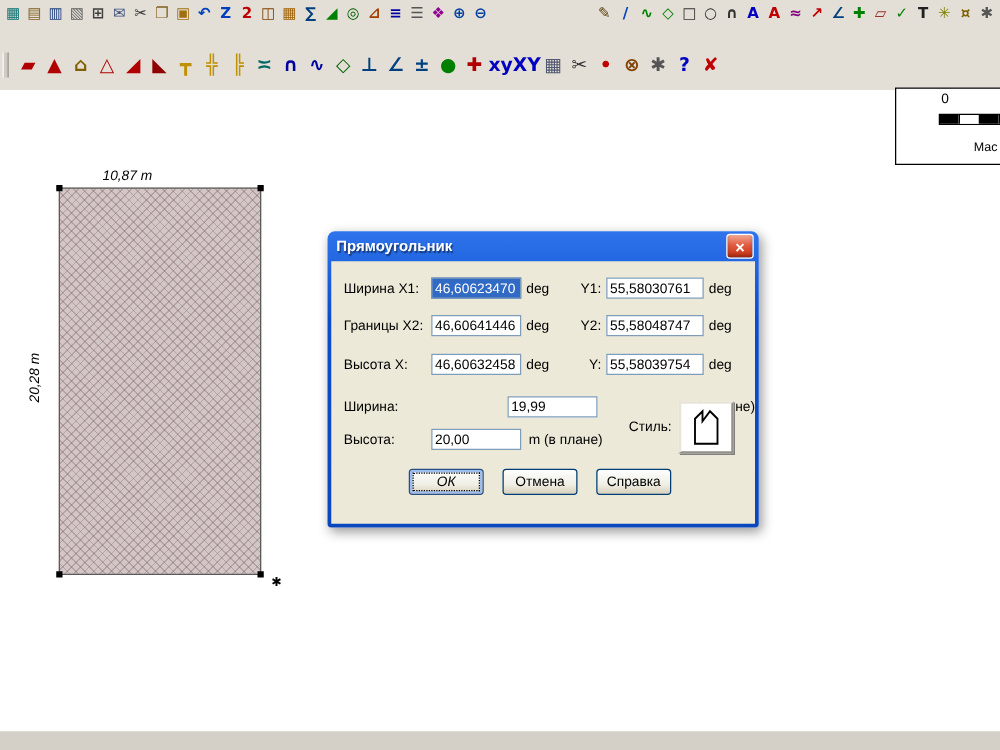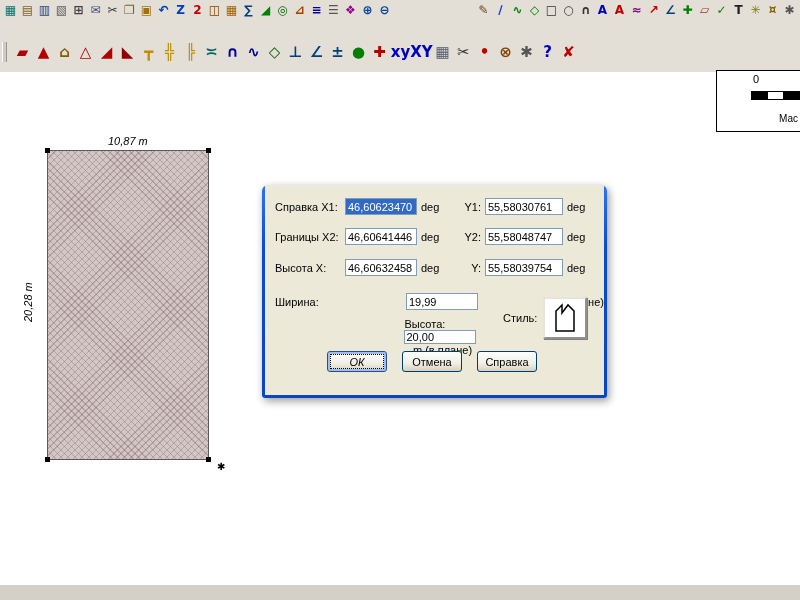--- a/index.html
+++ b/index.html
@@ -29,21 +29,21 @@
   .map-shape{position:absolute;left:47px;top:150px;width:160px;height:308px;
        background-color:#d3c6c6;
        background-image:
          repeating-linear-gradient(45deg, rgba(110,80,80,.30) 0 1px, transparent 1px 5px),
          repeating-linear-gradient(-45deg, rgba(110,80,80,.30) 0 1px, transparent 1px 5px);
        border:1px solid #5a5a5a;cursor:move;}
   .handle{position:absolute;width:5px;height:5px;background:#000;}
   .h-tl{left:-3px;top:-3px}.h-tr{right:-3px;top:-3px}
   .h-bl{left:-3px;bottom:-3px}.h-br{right:-3px;bottom:-3px}
 
-  .dim-w{position:absolute;left:108px;top:135px;font-style:italic;font-size:11px;}
+  .dim-w{position:absolute;left:82px;top:135px;font-style:italic;font-size:11px;}
   .dim-h{position:absolute;left:22px;top:322px;font-style:italic;font-size:11px;
          transform:rotate(-90deg);transform-origin:left top;white-space:nowrap;}
   .pt-marker{position:absolute;left:217px;top:461px;font-size:10px;
              font-family:"DejaVu Sans",sans-serif;}
 
   
   .scale-widget{position:absolute;left:716px;top:70px;width:100px;height:60px;
                 background:#fff;border:1px solid #000;}
   .scale-zero{position:absolute;left:36px;top:2px;font-size:11px;}
   .scale-bar{position:absolute;left:34px;top:20px;display:flex;border:1px solid #000;height:7px;}
@@ -63,21 +63,21 @@
              background:linear-gradient(180deg,#f2a avoid,#d44);cursor:pointer;
              display:flex;align-items:center;justify-content:center;color:#fff;
              font-weight:bold;font-size:13px;
              background:linear-gradient(180deg,#f0a894,#e25b41 45%,#c43011);
              box-shadow:inset 0 -2px 3px rgba(0,0,0,.25);}
   .dialog-body{background:#ece9d8;height:198px;position:relative;padding-top:12px;
                box-sizing:content-box;}
 
   .coord-row,.size-row{display:flex;align-items:center;padding-left:10px;height:19px;}
   .coord-row{margin-bottom:0;}
-  .row2{margin-top:11px;} .row3{margin-top:12px;} .row4{margin-top:15px;justify-content:space-between;} .row5{margin-top:7px;flex-direction:column;}
+  .row2{margin-top:11px;} .row3{margin-top:12px;} .row4{margin-top:15px;justify-content:space-between;} .row5{margin-top:7px;}
   .flabel{width:70px;}
   .funit{width:26px;padding-left:4px;}
   .flabel2{width:24px;text-align:right;padding-right:4px;margin-left:10px;}
   .u2{padding-left:6px;}
   .xp-input{height:17px;border:1px solid #7f9db9;font-size:11px;
             font-family:"Liberation Sans",sans-serif;padding:0 2px;background:#fff;
             box-sizing:border-box;color:#000;}
   .w80{width:72px}.w78{width:78px}.w72{width:72px}
   .sel{background:#316ac5;color:#fff;}
 
@@ -200,24 +200,28 @@
   <div class="scale-bar">
     <span class="sb-b"></span>
       <span class="sb-w"></span>
       <span class="sb-b"></span>
       <span class="sb-w"></span>
   </div>
   <div class="scale-caption">Мас</div>
 </div>
 
 <div class="dialog">
+  <div class="titlebar">
+    <span class="title-text">Прямоугольник</span>
+    <span class="close-btn">×</span>
+  </div>
   <div class="dialog-body">
 
     <div class="coord-row">
-      <span class="flabel">Справка X1:</span>
+      <span class="flabel">Ширина X1:</span>
       <input class="xp-input w80 sel" value="46,60623470" style="">
       <span class="funit">deg</span>
       <span class="flabel2">Y1:</span>
       <input class="xp-input w78" value="55,58030761" style="">
       <span class="funit">deg</span>
     </div>
 
     <div class="coord-row row2">
       <span class="flabel">Границы X2:</span>
       <input class="xp-input w80" value="46,60641446" style="">

